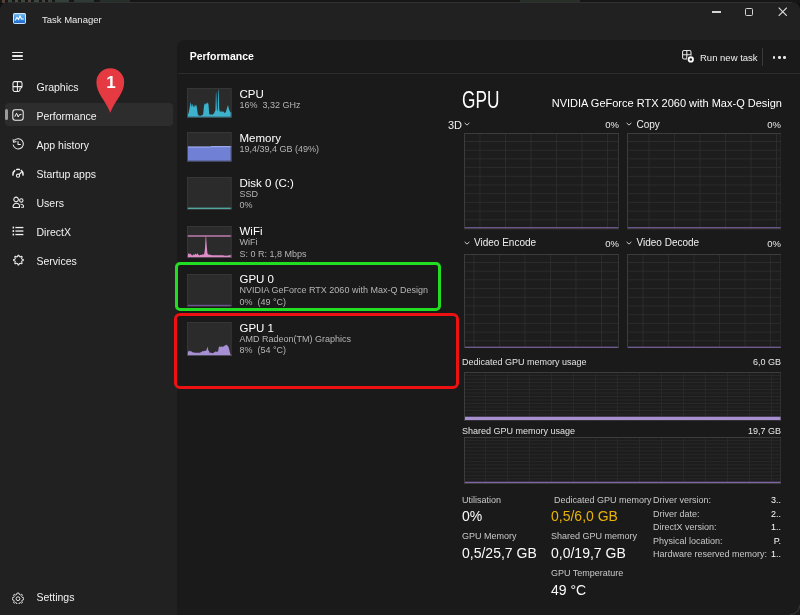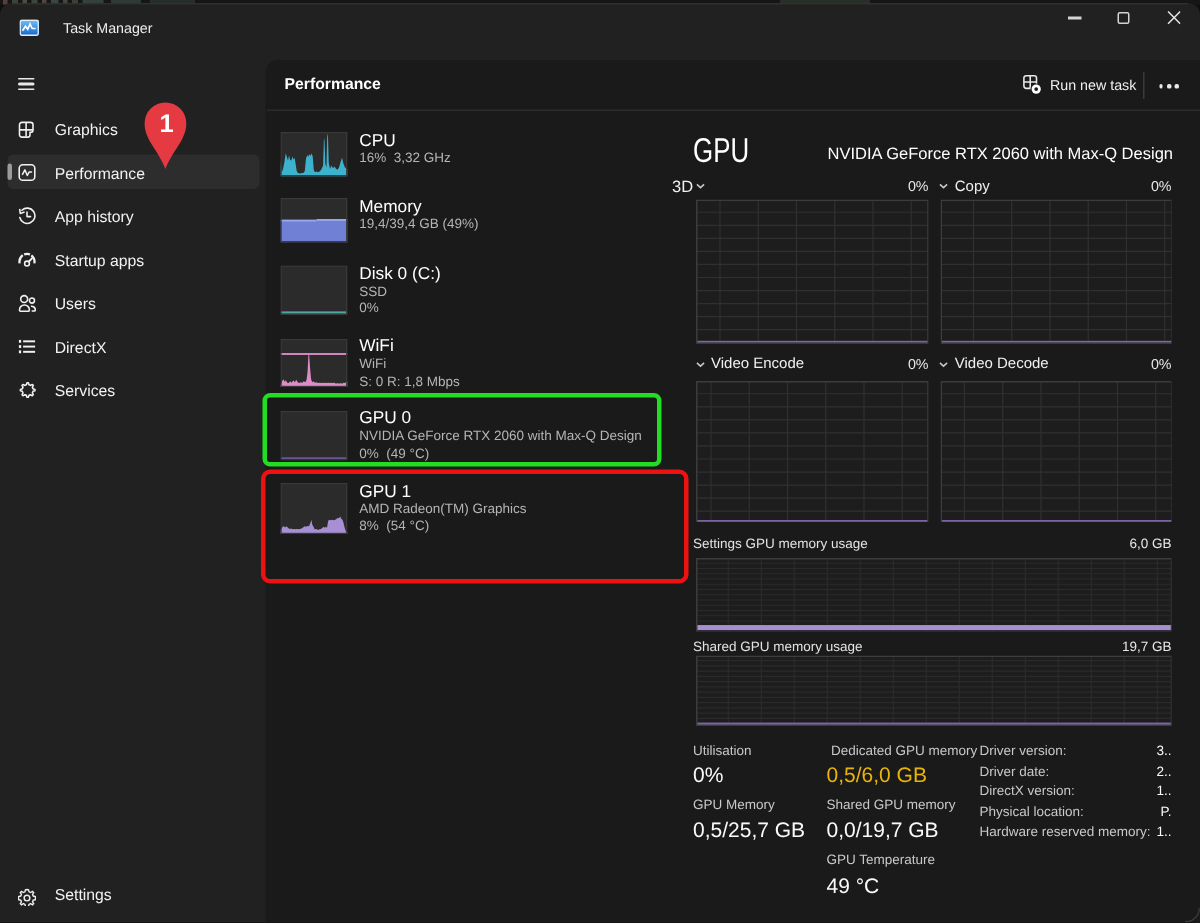--- a/index.html
+++ b/index.html
@@ -200,21 +200,21 @@
 <path d="M10.0,0.5V94.3M35.5,0.5V94.3M61.0,0.5V94.3M86.5,0.5V94.3M112.0,0.5V94.3M137.5,0.5V94.3M0.5,8.5H154.7M0.5,17.2H154.7M0.5,25.9H154.7M0.5,34.6H154.7M0.5,43.3H154.7M0.5,52.0H154.7M0.5,60.7H154.7M0.5,69.4H154.7M0.5,78.1H154.7M0.5,86.8H154.7" stroke="#303030" stroke-width="0.80" fill="none"></path>
 <rect x="0.5" y="92.7" width="154.2" height="1.4" fill="#7e64a5"></rect>
 <rect x="0.5" y="0.5" width="154.2" height="93.8" fill="none" stroke="#3c3c3c" stroke-width="1"></rect>
 </svg>
 <svg style="position:absolute;left:626.5px;top:253.7px" width="154.7" height="94.8" viewBox="0 0 154.7 94.8">
 <rect x="0" y="0" width="154.7" height="94.8" fill="#1d1d1d"></rect>
 <path d="M16.0,0.5V94.3M41.5,0.5V94.3M67.0,0.5V94.3M92.5,0.5V94.3M118.0,0.5V94.3M143.5,0.5V94.3M0.5,8.5H154.2M0.5,17.2H154.2M0.5,25.9H154.2M0.5,34.6H154.2M0.5,43.3H154.2M0.5,52.0H154.2M0.5,60.7H154.2M0.5,69.4H154.2M0.5,78.1H154.2M0.5,86.8H154.2" stroke="#303030" stroke-width="0.80" fill="none"></path>
 <rect x="0.5" y="92.7" width="153.7" height="1.4" fill="#7e64a5"></rect>
 <rect x="0.5" y="0.5" width="153.7" height="93.8" fill="none" stroke="#3c3c3c" stroke-width="1"></rect>
 </svg>
-<div class="t" style="left:462px;top:358.2px;font-size:9px;color:#e2e2e2">Settings GPU memory usage</div>
+<div class="t" style="left:462px;top:358.2px;font-size:9px;color:#e2e2e2">Dedicated GPU memory usage</div>
 <div class="t r" style="left:781px;top:358.2px;font-size:9px;color:#e8e8e8">6,0 GB</div>
 <svg class="abs" style="left:463.5px;top:371.5px" width="317.5" height="49.5" viewBox="0 0 317.5 49.5">
 <rect width="317.5" height="49.5" fill="#1d1d1d"></rect>
 <path d="M21.5,0.5V49.0M43.5,0.5V49.0M65.5,0.5V49.0M87.5,0.5V49.0M109.5,0.5V49.0M131.5,0.5V49.0M153.5,0.5V49.0M175.5,0.5V49.0M197.5,0.5V49.0M219.5,0.5V49.0M241.5,0.5V49.0M263.5,0.5V49.0M285.5,0.5V49.0M307.5,0.5V49.0M0.5,3.5H317.0M0.5,7.0H317.0M0.5,10.5H317.0M0.5,14.0H317.0M0.5,17.5H317.0M0.5,21.0H317.0M0.5,24.5H317.0M0.5,28.0H317.0M0.5,31.5H317.0M0.5,35.0H317.0M0.5,38.5H317.0M0.5,42.0H317.0M0.5,45.5H317.0" stroke="#2b2b2b" stroke-width="0.80" fill="none"></path>
 <rect x="0.5" y="44.7" width="316.5" height="3.5" fill="#a78fd0"></rect>
 <rect x="0.5" y="48.2" width="316.5" height="0.8" fill="#262030"></rect>
 <rect x="0.5" y="0.5" width="316.5" height="48.5" fill="none" stroke="#3c3c3c" stroke-width="1"></rect>
 </svg>
 <div class="t" style="left:462px;top:427.2px;font-size:9px;color:#e2e2e2">Shared GPU memory usage</div>
 <div class="t r" style="left:781px;top:427.2px;font-size:9px;color:#e8e8e8">19,7 GB</div>

